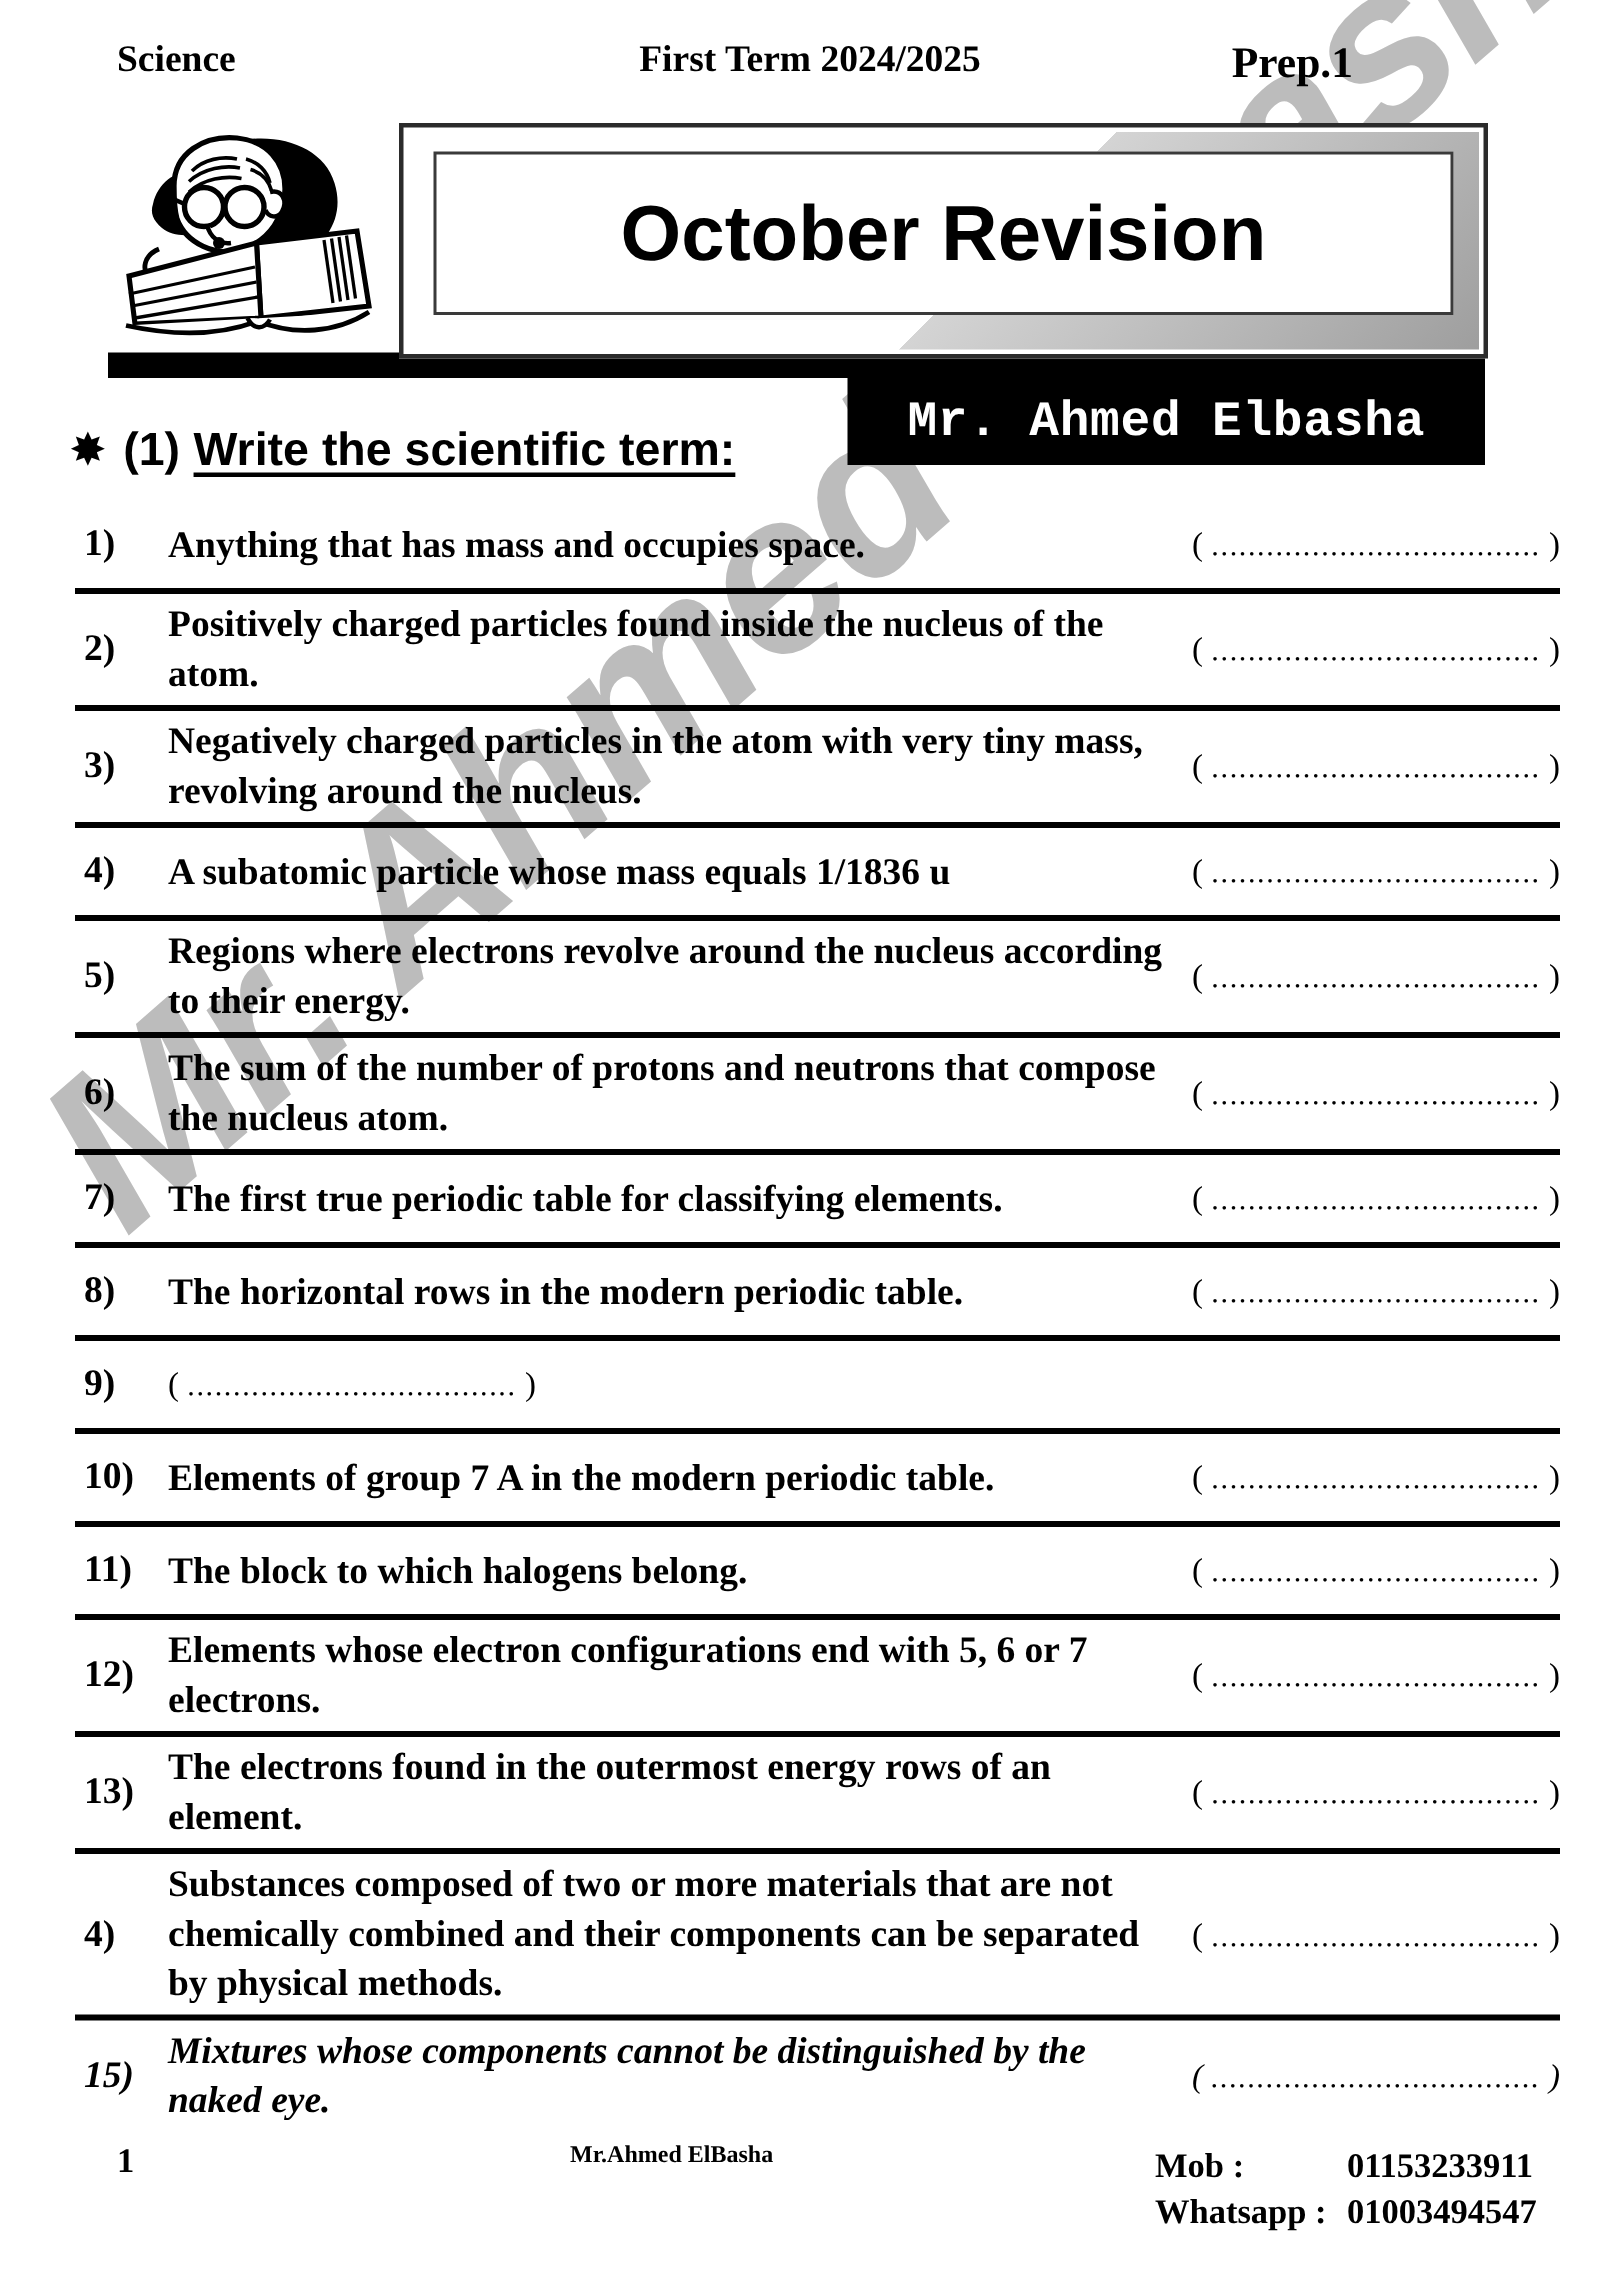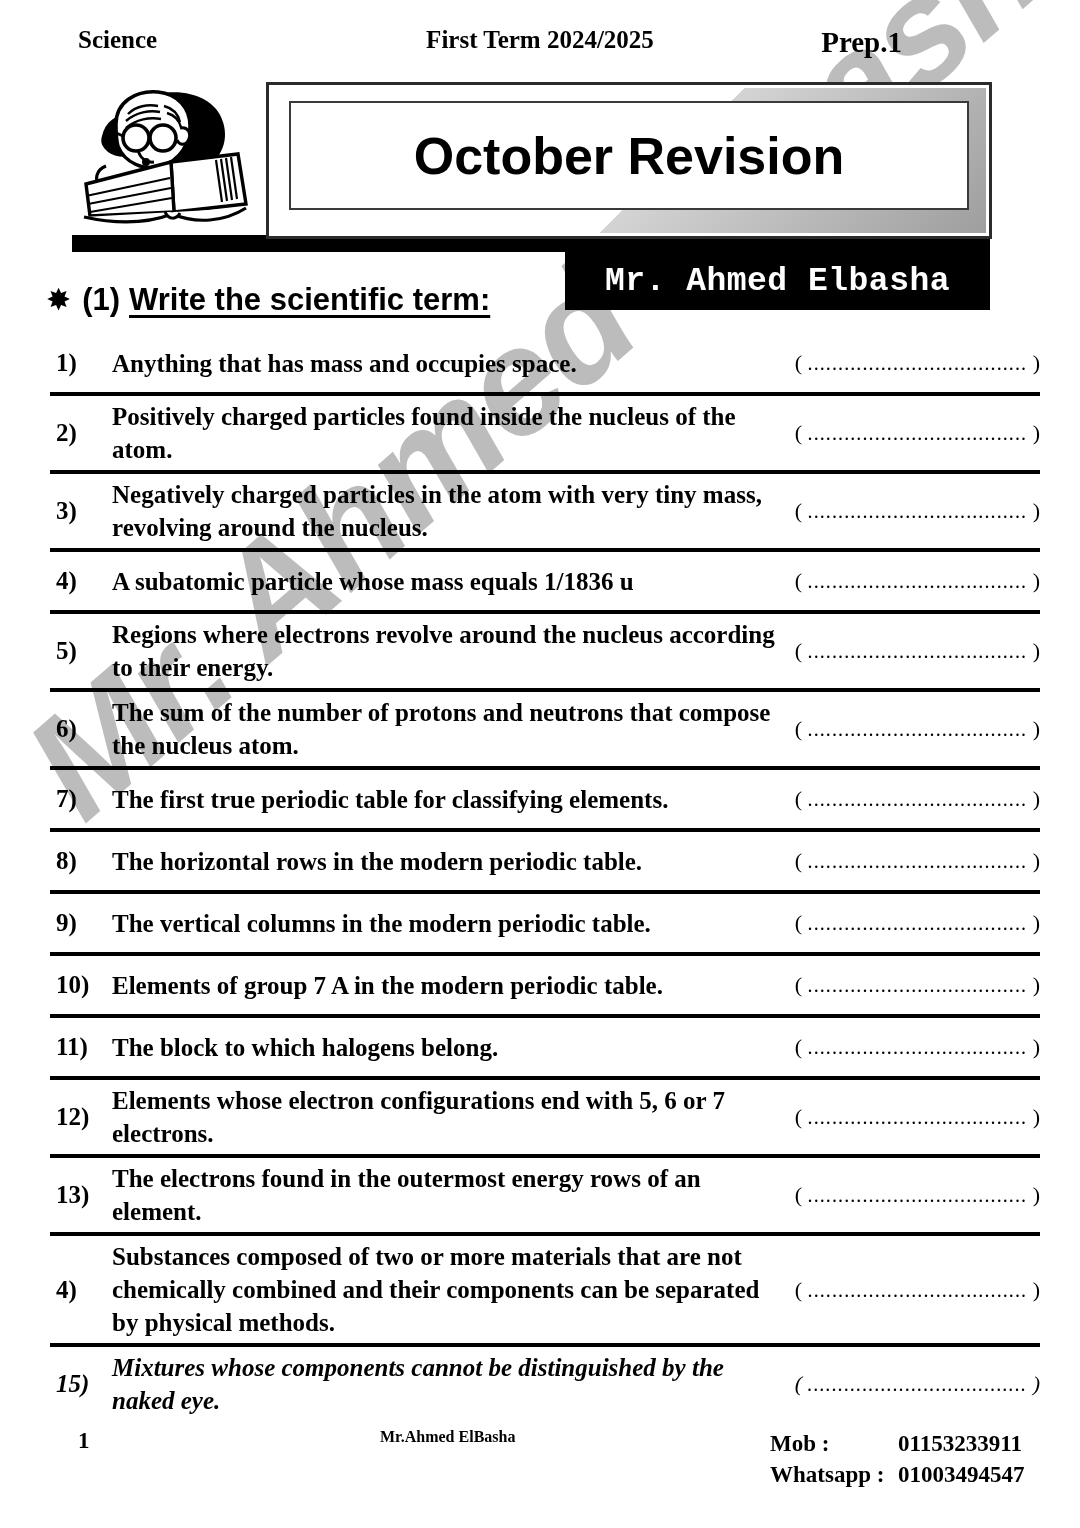--- a/index.html
+++ b/index.html
@@ -406,21 +406,20 @@
         <div class="q-text">The first true periodic table for classifying elements.</div>
         <div class="q-blank"><span>( </span><span class="dots">....................................</span><span> )</span></div>
       </div>
       <div class="qrow">
         <div class="q-num">8)</div>
         <div class="q-text">The horizontal rows in the modern periodic table.</div>
         <div class="q-blank"><span>( </span><span class="dots">....................................</span><span> )</span></div>
       </div>
       <div class="qrow">
         <div class="q-num">9)</div>
-        <div class="q-text">The vertical columns in the modern periodic table.</div>
         <div class="q-blank"><span>( </span><span class="dots">....................................</span><span> )</span></div>
       </div>
       <div class="qrow">
         <div class="q-num">10)</div>
         <div class="q-text">Elements of group 7 A in the modern periodic table.</div>
         <div class="q-blank"><span>( </span><span class="dots">....................................</span><span> )</span></div>
       </div>
       <div class="qrow">
         <div class="q-num">11)</div>
         <div class="q-text">The block to which halogens belong.</div>

